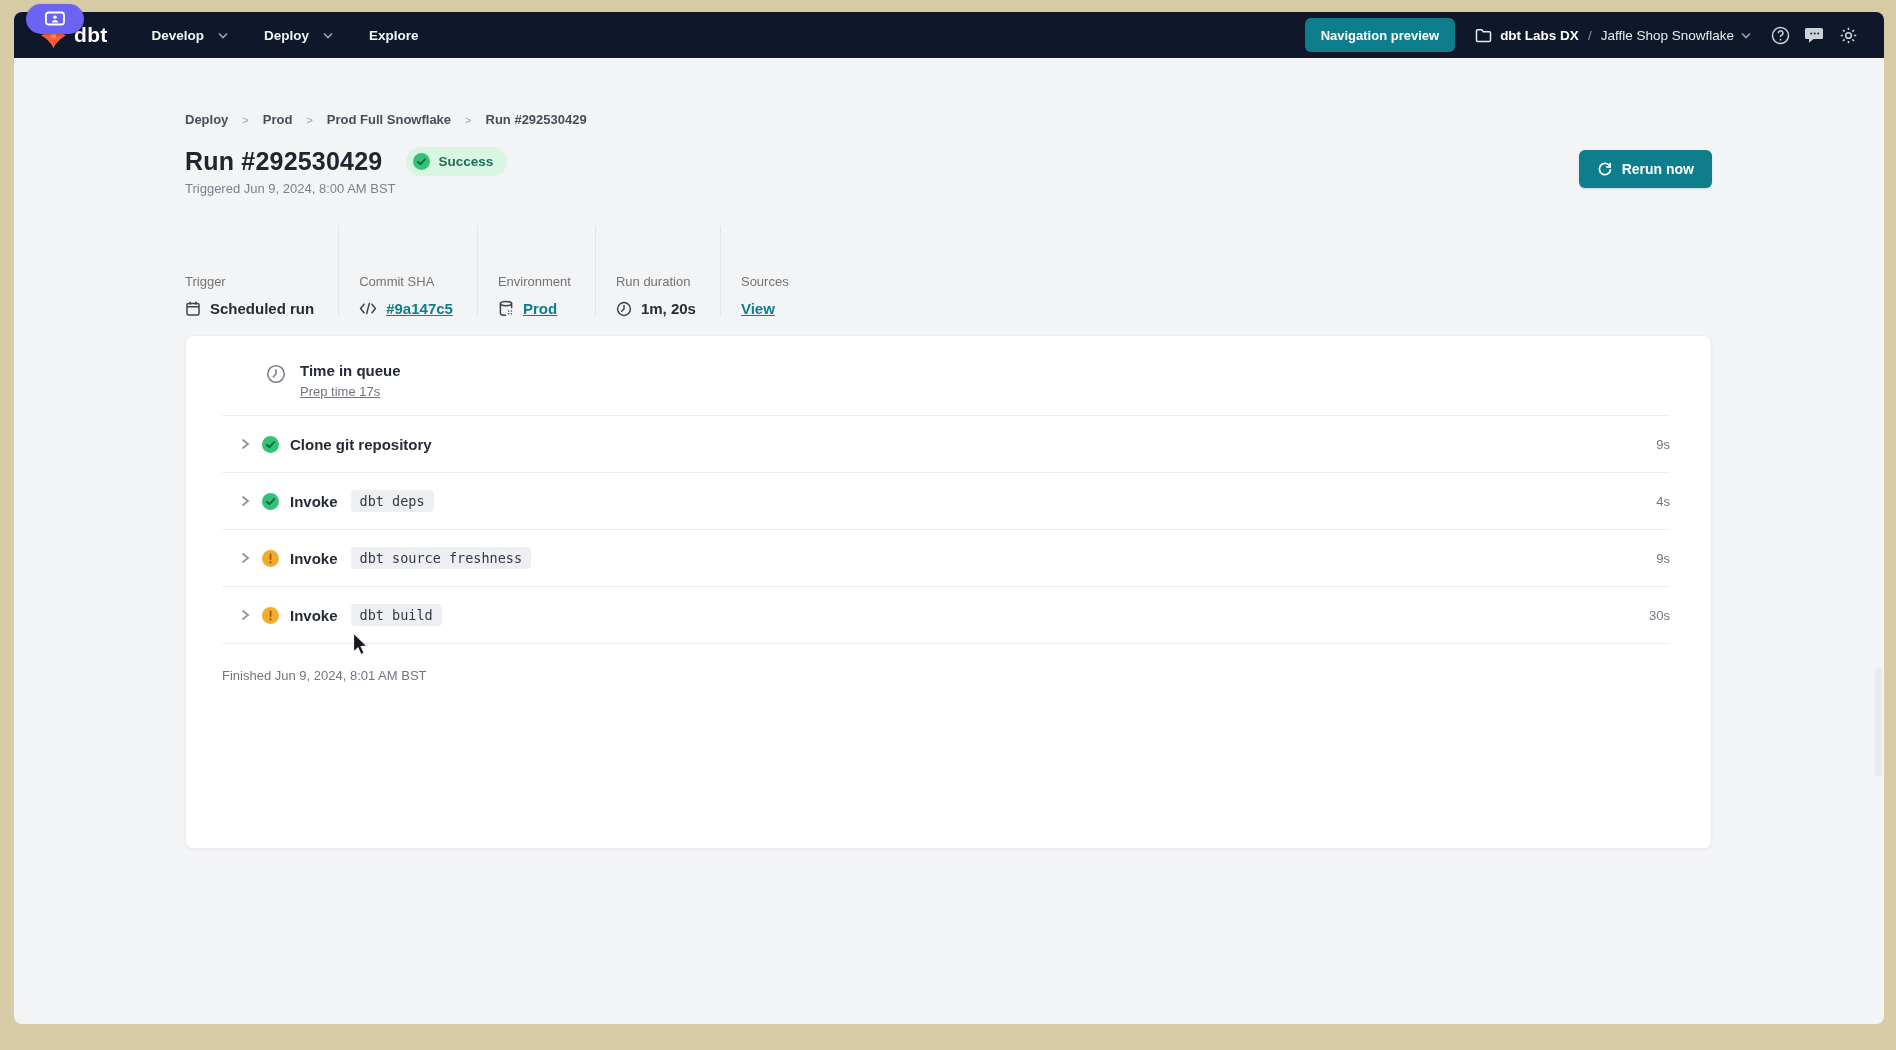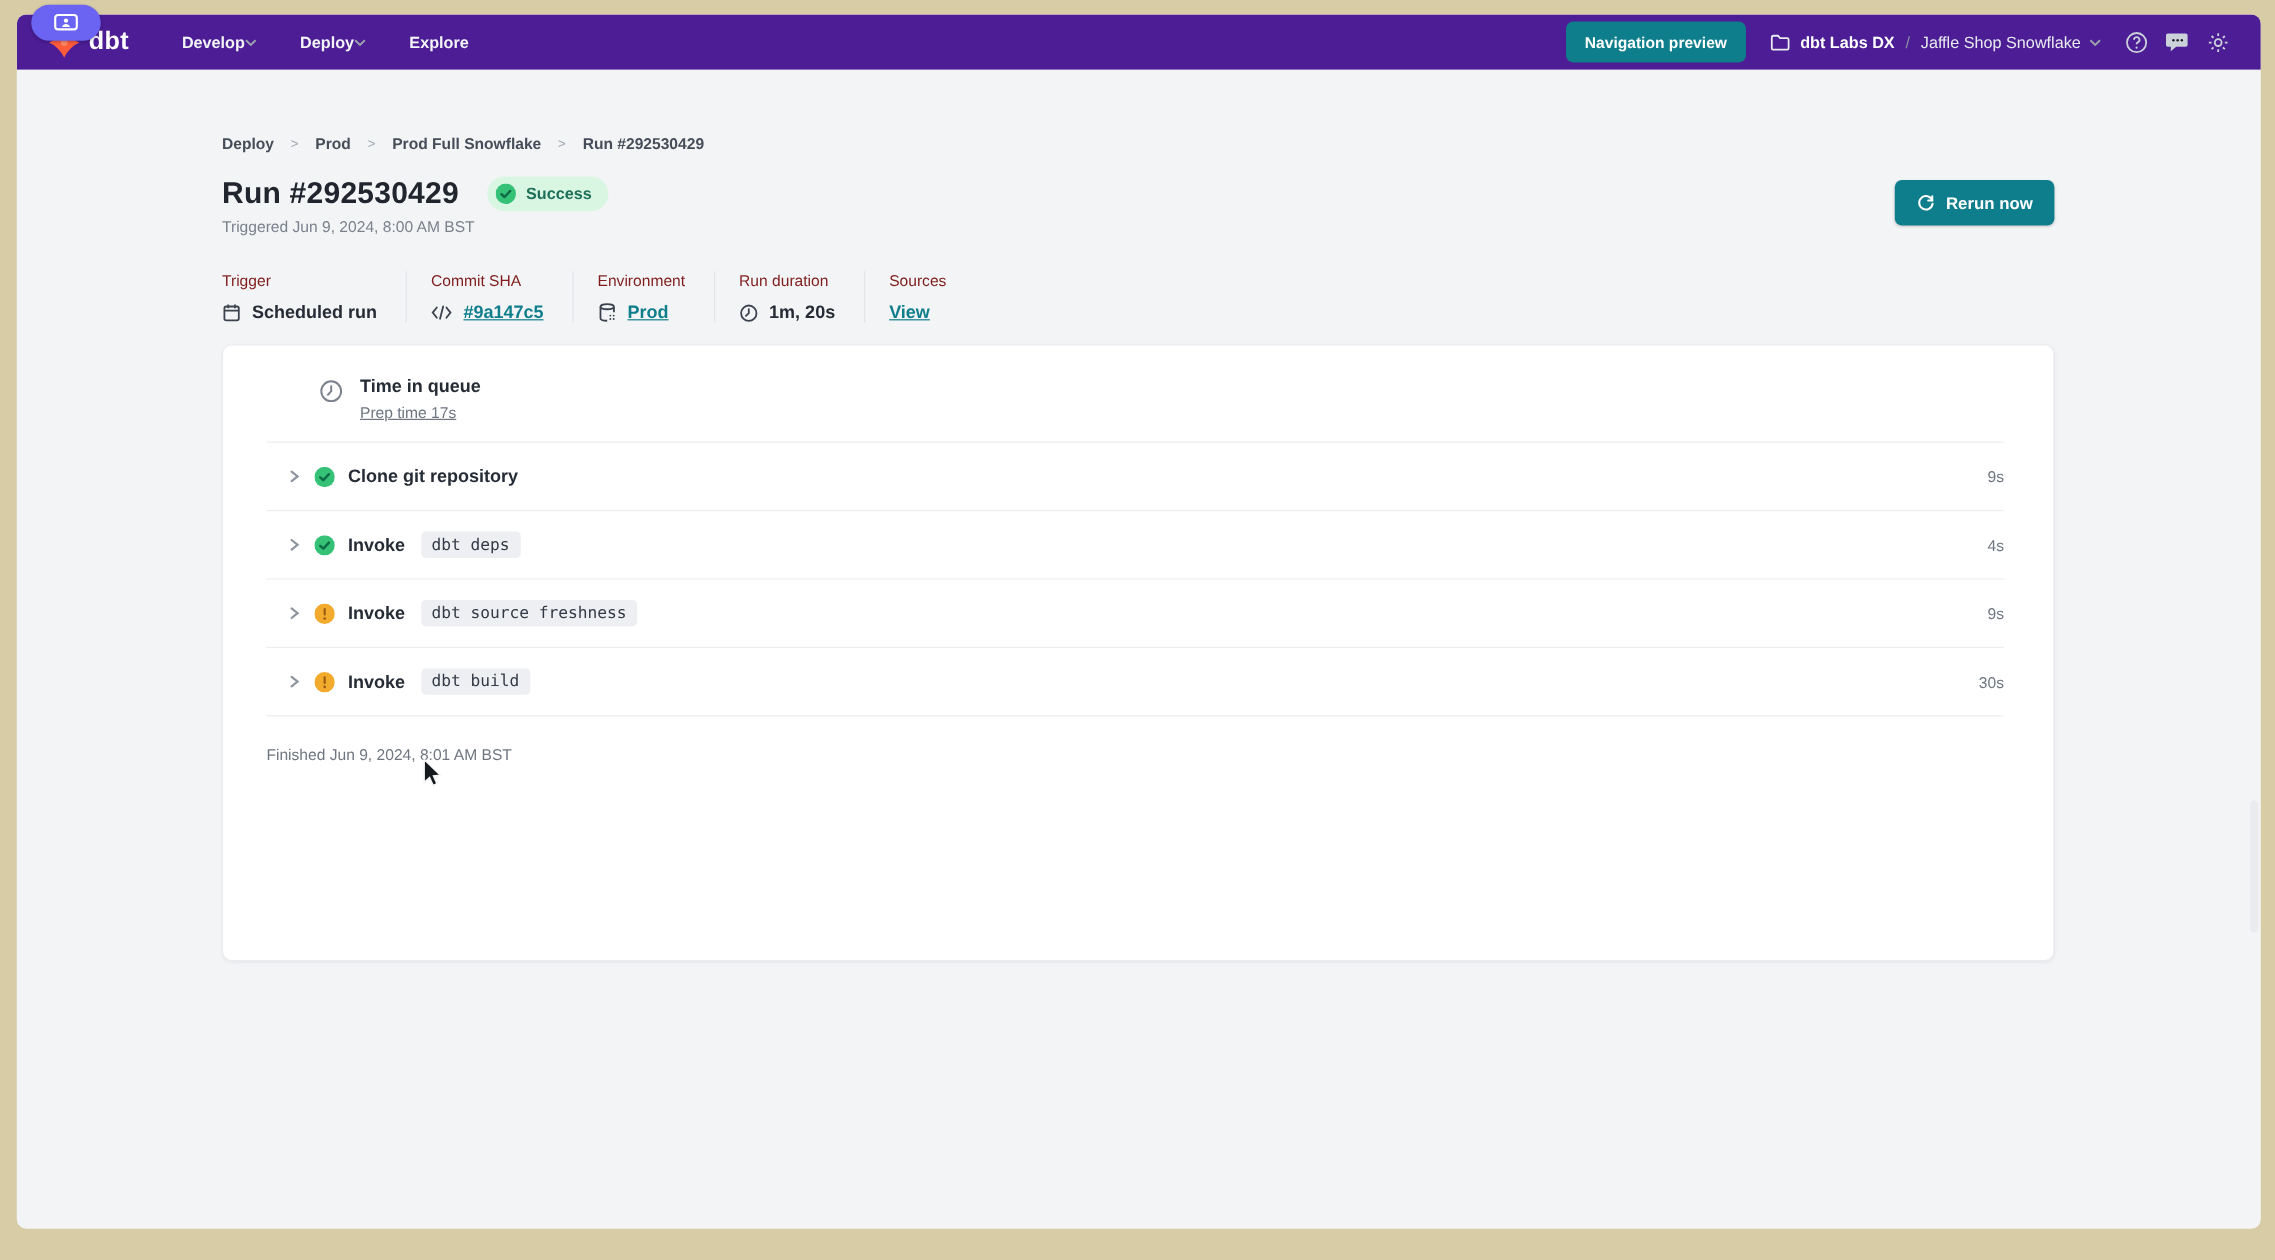--- a/index.html
+++ b/index.html
@@ -9,25 +9,25 @@
   
   .app { position:absolute; left:14px; right:12px; top:12px; bottom:26px;
          background:#f3f4f6; border-radius:8px; overflow:hidden; }
 
   
   .share-pill { position:absolute; left:26px; top:4px; width:58px; height:30px;
 border-radius:16px; background:#6b63f2; z-index:20; display:flex;
                 align-items:center; justify-content:center; box-shadow:0 1px 3px rgba(0,0,0,.25); }
 
   
-  .navbar { height:46px; background:#4c1d95; display:flex; align-items:center; padding:11px 26px; }
+  .navbar { height:46px; background:#0f172a; display:flex; align-items:center; padding:11px 26px; }
   .brand { display:flex; align-items:center; gap:7px; margin-right:44px; }
   .brand-name { color:#fff; font-size:21px; font-weight:700; letter-spacing:.3px; }
   .nav-menu { display:flex; align-items:center; gap:36px; }
-  .nav-item { display:flex; align-items:center; gap:0; color:#f2f4f6; font-size:13.5px;
+  .nav-item { display:flex; align-items:center; gap:14px; color:#f2f4f6; font-size:13.5px;
               font-weight:600; cursor:pointer; }
   .nav-item svg { color:#9aa2ad; }
   .nav-right { margin-left:auto; display:flex; align-items:center; gap:20px; }
   .preview-btn { background:#0f7e8c; color:#fff; font-size:13px; font-weight:700;
                  border:none; border-radius:6px; height:34px; padding:0 16px; cursor:pointer;
                  font-family:"Liberation Sans", sans-serif; }
   .proj-crumb { display:flex; align-items:center; gap:9px; color:#eceef2; font-size:13.5px; }
   .proj-crumb .account { font-weight:700; color:#fff; display:flex; align-items:flex-end; gap:8px; }
   .proj-crumb .slash { color:#8b93a0; }
   .proj-crumb .project { display:flex; align-items:center; gap:7px; color:#e8eaee; cursor:pointer; }
@@ -49,21 +49,21 @@
   .rerun-btn { position:absolute; right:0; top:3px; display:flex; align-items:center; gap:9px;
                background:#0f7e8c; color:#fff; border:none; border-radius:6px; height:38px;
                padding:0 18px; font-size:14px; font-weight:700; cursor:pointer;
                font-family:"Liberation Sans", sans-serif; box-shadow:0 1px 2px rgba(0,0,0,.15); }
   .triggered { margin-top:5px; font-size:13px; color:#7b818c; }
 
   
   .meta { margin-top:30px; display:flex; }
   .mcol { padding-right:24px; }
   .mcol + .mcol { border-left:1px solid #e2e4e9; padding-left:20px; }
-  .mlabel { font-size:13px; color:#7f1d1d; margin-bottom:11px; }
+  .mlabel { font-size:13px; color:#737373; margin-bottom:11px;margin-top:48px; }
   .mvalue { display:flex; align-items:center; gap:9px; font-size:15px; font-weight:600;
             color:#262c36; }
   .mvalue svg { color:#3c434e; flex:none; }
   .mlink { color:#0f7e8c; text-decoration:underline; cursor:pointer; }
 
   
   .card { margin-top:18px; background:#fff; border:1px solid #ececf0; border-radius:8px;
           height:514px; padding:0 41px 0 36px; box-shadow:0 1px 3px rgba(22,27,36,.05); }
   .tabs-row { display:flex; gap:47px; padding:47px 0 0 32px; border-bottom:1px solid #e7e9ec; }
   .tab { font-size:14px; color:#59616c; font-weight:500; padding:0 2px 16px 2px; cursor:pointer; }

